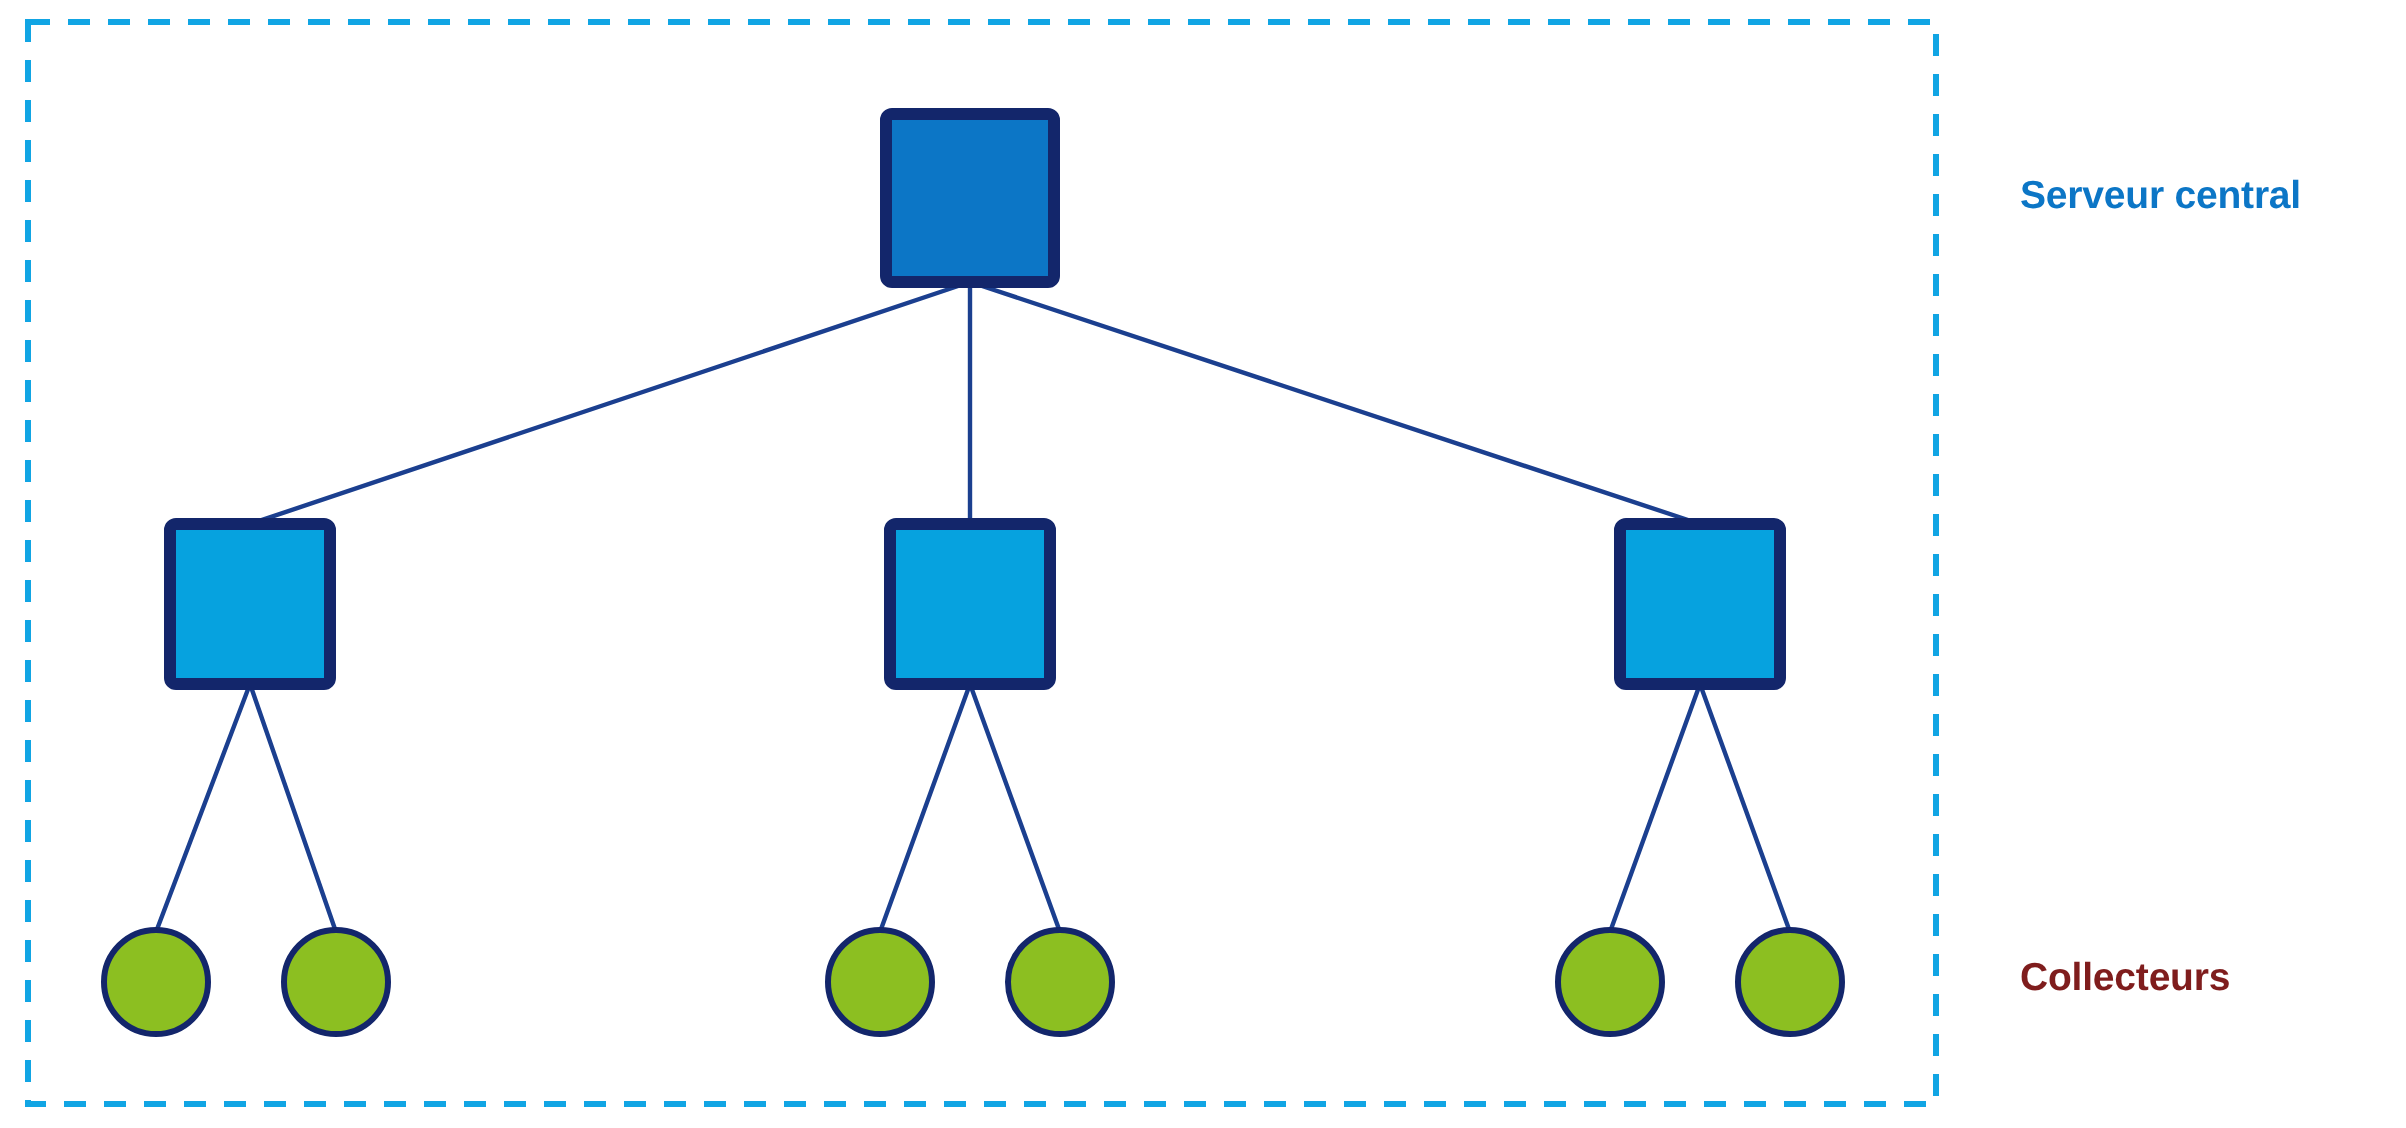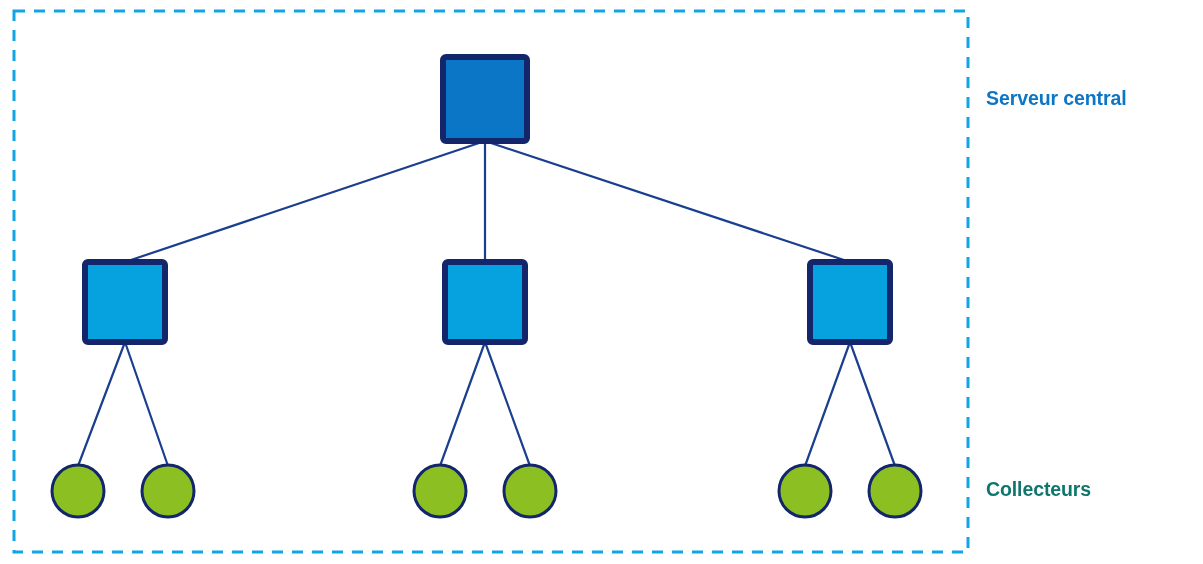--- a/index.html
+++ b/index.html
@@ -25,20 +25,21 @@
     height: 564px;
   }
   .legend-label {
     position: absolute;
     font-family: "Liberation Sans", sans-serif;
     font-weight: bold;
     font-size: 19.5px;
     letter-spacing: -0.1px;
     white-space: nowrap;
     line-height: 1;
+    margin-left: 24px;
   }
   #label-central {
     left: 986px;
     top: 89px;
   }
   #label-distants {
     left: 986px;
     top: 284px;
   }
   #label-collecteurs {
@@ -86,15 +87,15 @@
       <circle cx="440" cy="491" r="26" fill="#8CBF21" stroke="#13266B" stroke-width="3"></circle>
       <circle cx="530" cy="491" r="26" fill="#8CBF21" stroke="#13266B" stroke-width="3"></circle>
       <circle cx="805" cy="491" r="26" fill="#8CBF21" stroke="#13266B" stroke-width="3"></circle>
       <circle cx="895" cy="491" r="26" fill="#8CBF21" stroke="#13266B" stroke-width="3"></circle>
     </g>
   </svg>
 
   <div class="legend-label" id="label-central" style="color:#0C76C6">Serveur central</div>
 
 
-  <div class="legend-label" id="label-collecteurs" style="color:#0f766e">Collecteurs</div>
+  <div class="legend-label" id="label-collecteurs" style="color:#7f1d1d">Collecteurs</div>
 
 </div>
 
 </body></html>

